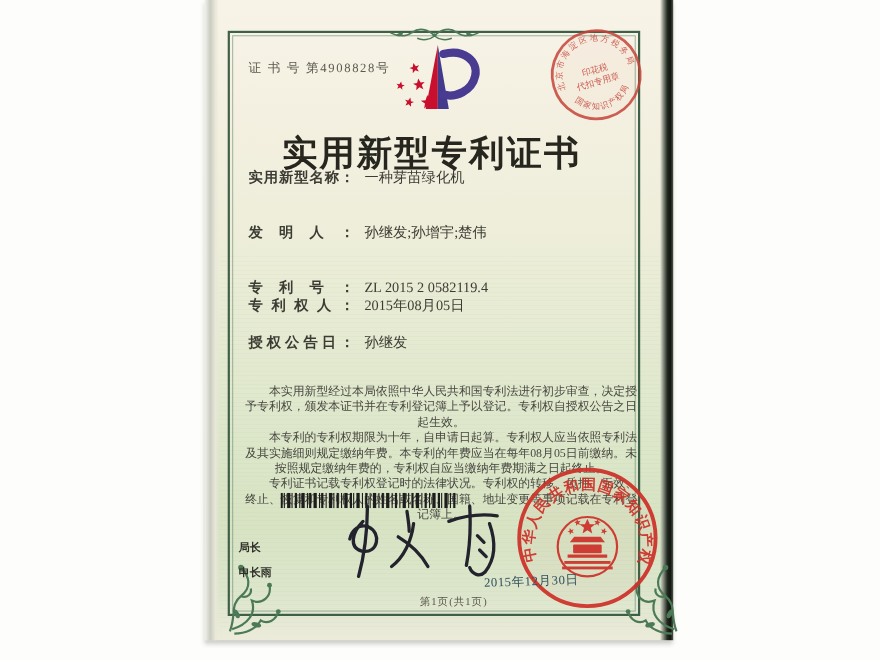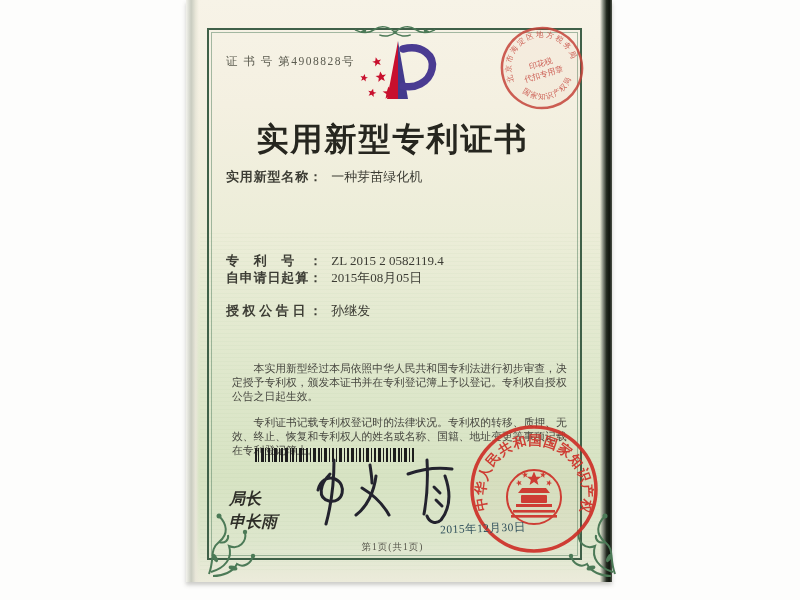--- a/index.html
+++ b/index.html
@@ -23,30 +23,30 @@
   .flourish-br{position:absolute;left:356px;top:470px;transform:scaleX(-1);}
   
   .cert-no{position:absolute;left:40px;top:54px;font-size:11.5px;letter-spacing:1.5px;color:#5a5a4e;}
   .logo{position:absolute;left:166px;top:36px;}
   .title{position:absolute;left:21px;top:118px;width:371px;text-align:center;
          font-size:32px;font-weight:bold;letter-spacing:2px;color:#26261f;}
   .field{position:absolute;left:40px;font-size:13px;color:#3c3c34;white-space:nowrap;}
   .field .lbl{display:inline-block;width:96px;text-align:justify;text-align-last:justify;font-weight:600;}
   .field .val{margin-left:6px;font-weight:500;}
   .body-text{position:absolute;left:34px;top:349px;width:362px;font-size:10.8px;line-height:14px;color:#474740;}
-  .body-text p{margin:12px;text-indent:2em;}
+  .body-text p{margin:0;text-indent:2em;text-align:center;}
   .barcode{position:absolute;left:69px;top:448px;}
-  .signer{position:absolute;left:43px;top:487px;font-size:16px;font-weight:600;color:#2e2e28;line-height:23px;font-style:italic;}
+  .signer{position:absolute;left:31px;top:487px;font-size:10px;font-weight:600;color:#2e2e28;line-height:23px;}
   .signature{position:absolute;left:104px;top:452px;}
   .gov-seal{position:absolute;left:280px;top:421px;opacity:.93;}
   .seal-date{position:absolute;left:254px;top:521px;font-size:11.5px;letter-spacing:.5px;
              color:#30505c;transform:rotate(-2deg);z-index:5;}
   .tax-stamp{position:absolute;left:312px;top:24px;transform:rotate(-16deg);opacity:.85;}
   .page-footer{position:absolute;left:21px;top:541px;width:371px;text-align:center;
-               font-size:9.5px;color:#55554a;letter-spacing:1px;}
+               font-size:9.5px;color:#55554a;letter-spacing:1px;padding-left:20px;}
 </style>
 </head>
 <body>
 
 <div id="stage">
   <div class="page">
     <div class="texture"></div>
     <div class="page-left-edge"></div>
     <div class="page-right-edge"></div>
 
@@ -112,39 +112,44 @@
         <use href="#star" transform="translate(20,57) scale(0.44) rotate(14)"></use>
         <use href="#star" transform="translate(37,57) scale(0.66) rotate(-5)"></use>
       </g>
       <polygon points="46,5 35,63 46,63" fill="#c8102e"></polygon>
       <polygon points="46,5 46,63 56,63" fill="#433a8c"></polygon>
       <path d="M51,13 C70,8 83,20 80,33 C77,47 62,53 51,50" fill="none" stroke="#4a3b92" stroke-width="7.5" stroke-linecap="round"></path>
     </svg>
 
     <div class="title">实用新型专利证书</div>
 
-    <div class="field" style="top:168px">
+    <div class="field" style="top:152px">
       <span class="lbl">实用新型名称：</span>
       <span class="val">一种芽苗绿化机</span>
+    </div>
+    <div class="field" style="top:202px">
+      <span class="lbl">发明人：</span>
+      <span class="val">孙继发;孙增宇;楚伟</span>
     </div>
     <div class="field" style="top:252px">
       <span class="lbl">专利号：</span>
       <span class="val">ZL 2015 2 0582119.4</span>
     </div>
     <div class="field" style="top:269px">
-      <span class="lbl">自申请日起算：</span>
+      <span class="lbl">专利权人：</span>
       <span class="val">2015年08月05日</span>
     </div>
     <div class="field" style="top:302px">
       <span class="lbl">授权公告日：</span>
       <span class="val">孙继发</span>
     </div>
 
     <div class="body-text">
       <p>本实用新型经过本局依照中华人民共和国专利法进行初步审查，决定授予专利权，颁发本证书并在专利登记簿上予以登记。专利权自授权公告之日起生效。</p>
+      <p>本专利的专利权期限为十年，自申请日起算。专利权人应当依照专利法及其实施细则规定缴纳年费。本专利的年费应当在每年08月05日前缴纳。未按照规定缴纳年费的，专利权自应当缴纳年费期满之日起终止。</p>
       <p>专利证书记载专利权登记时的法律状况。专利权的转移、质押、无效、终止、恢复和专利权人的姓名或名称、国籍、地址变更等事项记载在专利登记簿上。</p>
     </div>
 
     <svg class="barcode" width="160" height="14" viewBox="0 0 160 14">
       <g fill="#1d1d1d">
         <rect x="0" width="2" height="14"></rect>
           <rect x="3" width="1" height="14"></rect>
           <rect x="6" width="3" height="14"></rect>
         <rect x="10" width="1" height="14"></rect>
           <rect x="13" width="2" height="14"></rect>

